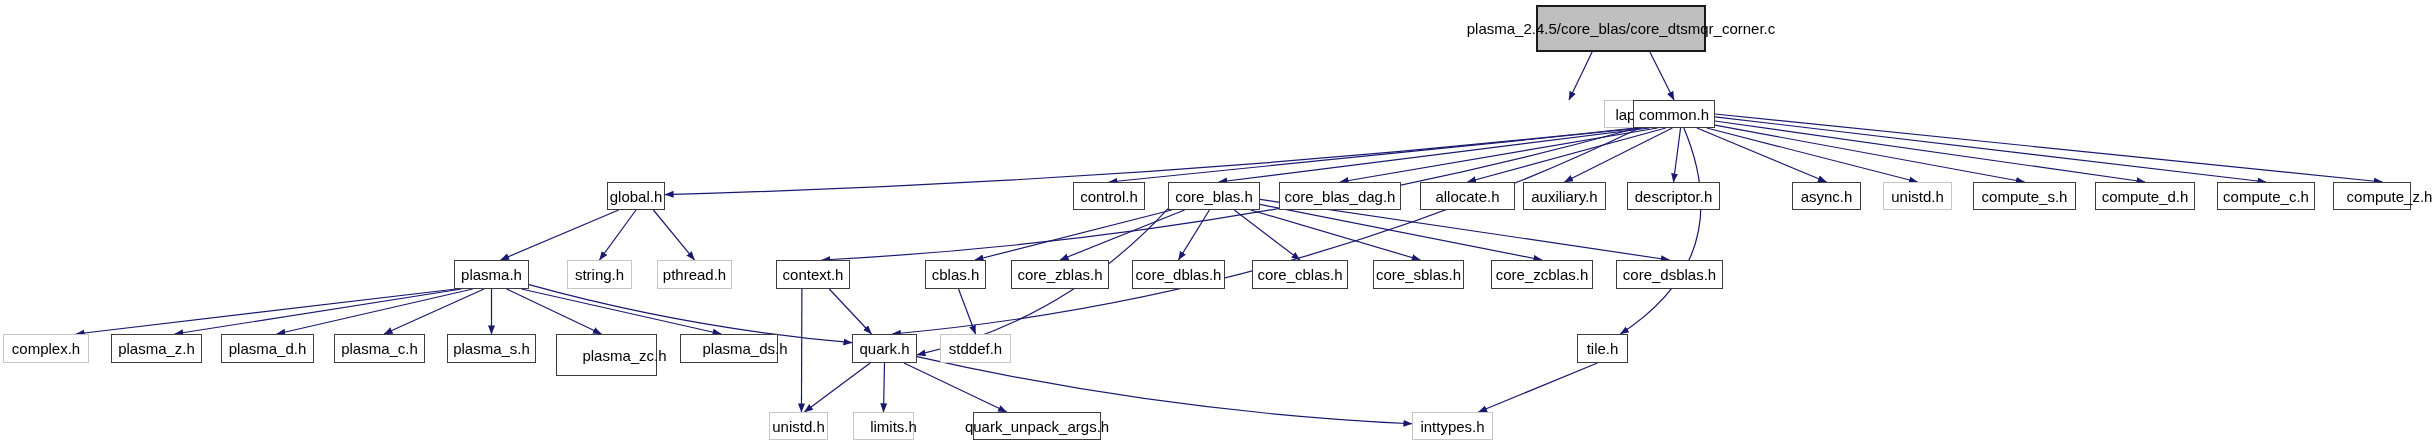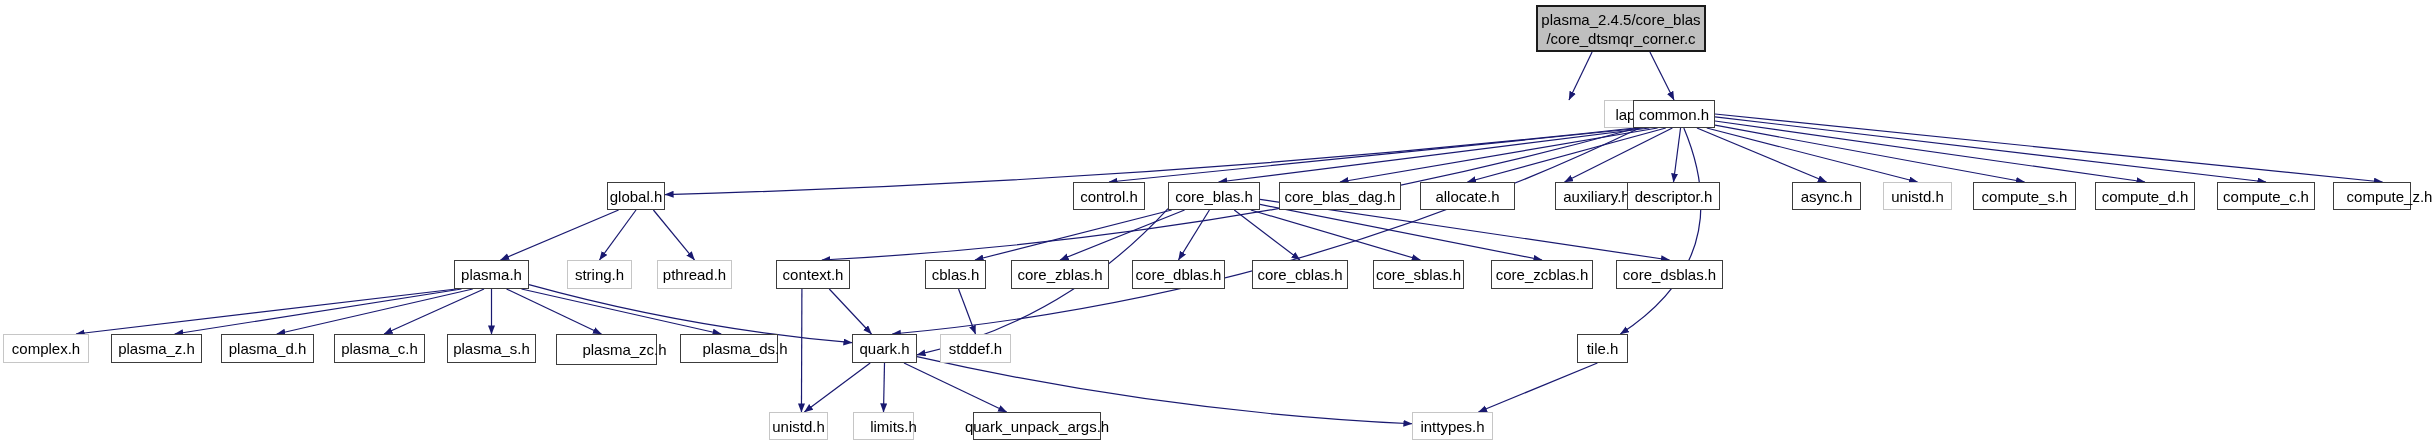--- a/index.html
+++ b/index.html
@@ -1,20 +1,20 @@
 <!DOCTYPE html>
 <html><head>
 <meta charset="utf-8">
 <style>
   html,body{margin:0;padding:0;background:#ffffff;}
   #stage{position:relative;width:2436px;height:445px;background:#ffffff;overflow:hidden;
          font-family:"Liberation Sans", sans-serif;}
   #edge-layer{position:absolute;left:0;top:0;width:2436px;height:445px;}
   .node{position:absolute;box-sizing:border-box;background:#ffffff;color:#000000;
-        display:flex;flex-direction:column;align-items:center;justify-content:center;
+        display:flex;align-items:center;justify-content:center;
         font-size:15px;line-height:19px;white-space:nowrap;text-align:center;overflow:visible;}
   .node.internal{border:1px solid #3c3c3c;}
   .node.external{border:1px solid #c6c6c6;}
   .node.main{border:2px solid #1a1a1a;background:#bfbfbf;}
   .node span{display:block;}
 </style>
 </head>
 <body>
 
 <div id="stage">
@@ -89,21 +89,21 @@
       </div>
       <div class="node internal" style="left: 1168px; top: 182px; width: 92px; height: 28px;">
         <span>core_blas.h</span>
       </div>
       <div class="node internal" style="left: 1279px; top: 182px; width: 122px; height: 28px;">
         <span>core_blas_dag.h</span>
       </div>
       <div class="node internal" style="left: 1420px; top: 182px; width: 95px; height: 28px;">
         <span>allocate.h</span>
       </div>
-      <div class="node internal" style="left: 1523px; top: 182px; width: 83px; height: 28px; margin-left: 32px;">
+      <div class="node internal" style="left: 1523px; top: 182px; width: 83px; height: 28px;">
         <span>auxiliary.h</span>
       </div>
       <div class="node internal" style="left: 1627px; top: 182px; width: 93px; height: 28px; align-items: center;">
         <span>descriptor.h</span>
       </div>
       <div class="node internal" style="left: 1792px; top: 182px; width: 69px; height: 28px;">
         <span>async.h</span>
       </div>
       <div class="node external" style="left: 1883px; top: 182px; width: 69px; height: 28px;">
         <span>unistd.h</span>
@@ -161,21 +161,21 @@
       </div>
       <div class="node internal" style="left: 221px; top: 334px; width: 93px; height: 29px;">
         <span>plasma_d.h</span>
       </div>
       <div class="node internal" style="left: 334px; top: 334px; width: 91px; height: 29px;">
         <span>plasma_c.h</span>
       </div>
       <div class="node internal" style="left: 447px; top: 334px; width: 89px; height: 29px;">
         <span>plasma_s.h</span>
       </div>
-      <div class="node internal" style="left: 556px; top: 334px; width: 101px; height: 31px; padding-left: 36px;">
+      <div class="node internal" style="left: 556px; top: 334px; width: 101px; height: 42px; padding-left: 36px;">
         <span>plasma_zc.h</span>
       </div>
       <div class="node internal" style="left: 680px; top: 334px; width: 98px; height: 29px; padding-left: 32px;">
         <span>plasma_ds.h</span>
       </div>
       <div class="node internal" style="left: 852px; top: 334px; width: 65px; height: 29px;">
         <span>quark.h</span>
       </div>
       <div class="node external" style="left: 940px; top: 334px; width: 71px; height: 29px;">
         <span>stddef.h</span>

